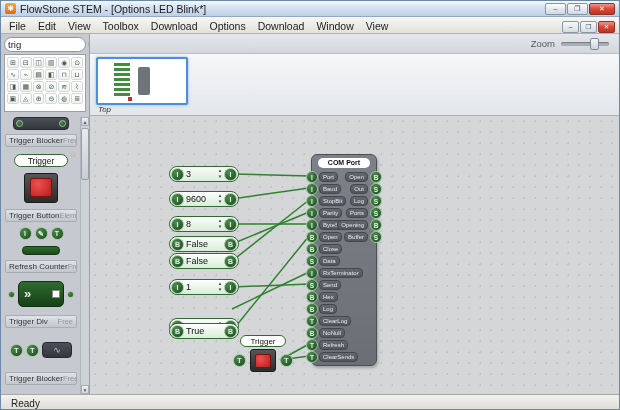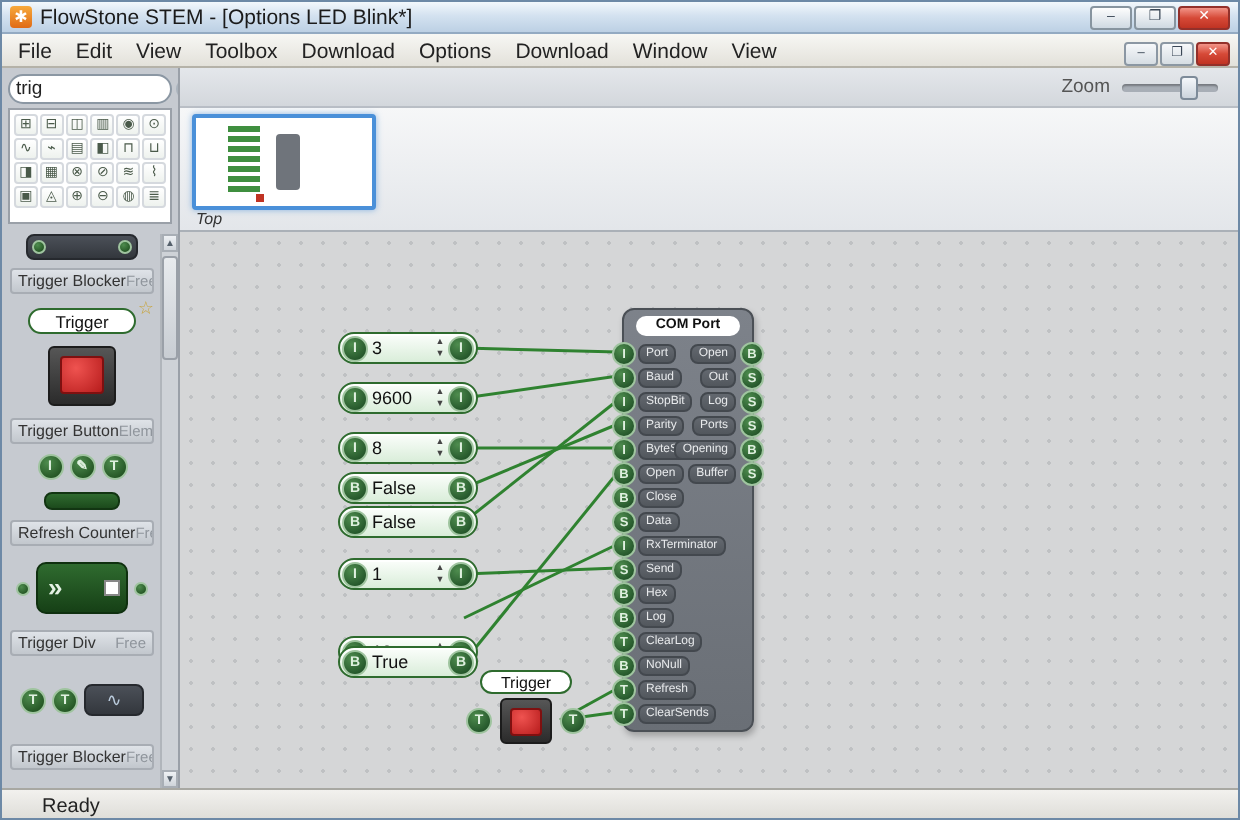--- a/index.html
+++ b/index.html
@@ -147,21 +147,21 @@
   .trig-bezel { width:26px; height:23px; margin:2px auto 0; background:linear-gradient(#565656,#2b2b2b);
                 border:1px solid #1c1c1c; border-radius:3px; display:flex; align-items:center; justify-content:center; }
   .trig-red { width:16px; height:14px; background:radial-gradient(circle at 35% 30%,#ef5350,#b71c1c);
               border:1px solid #7f1010; border-radius:2px; }
   .trig-pc { position:absolute; top:19px; }
   .trig-pc.rightpc { right:-4px; }
   .trig-pc.leftpc { left:-4px; }
 
   
   .statusbar { height:17px; background:linear-gradient(#f2f1ee,#dcdbd6); border-top:1px solid #a8a8a2;
-               display:flex; align-items:center; font-size:10px; color:#222; padding:0 20px; }
+               display:flex; align-items:center; font-size:10px; color:#222; padding:0 10px; }
   .status-right { margin-left:auto; margin-right:70px; }
 </style>
 </head>
 <body>
 
 <div class="window">
 
   <div class="titlebar">
     <span class="app-icon">✱</span>
     <span class="title-text">FlowStone STEM - [Options LED Blink*]</span>

